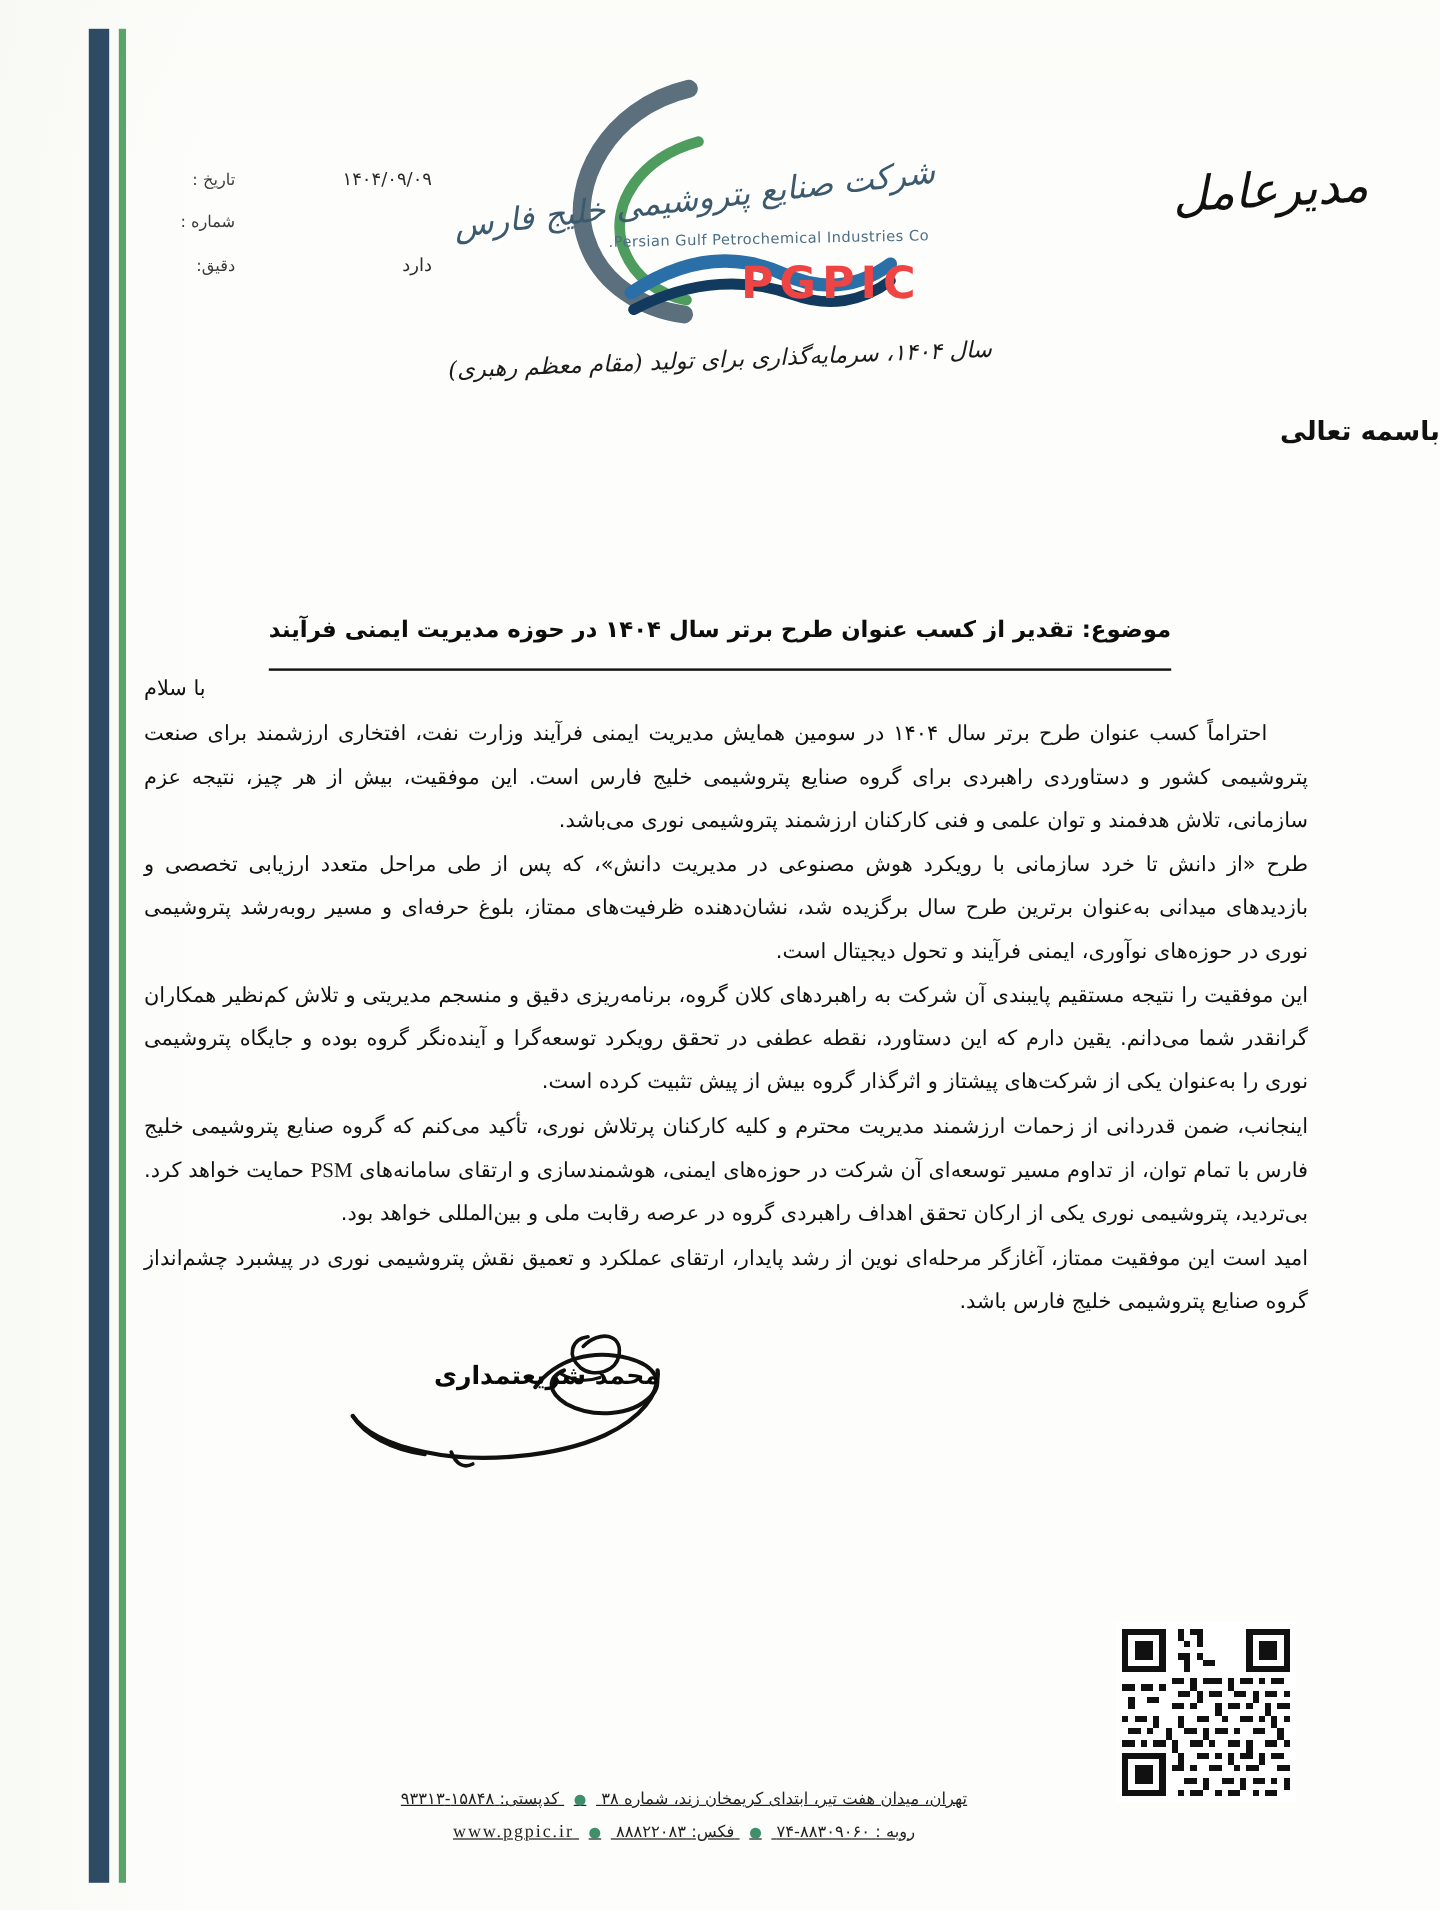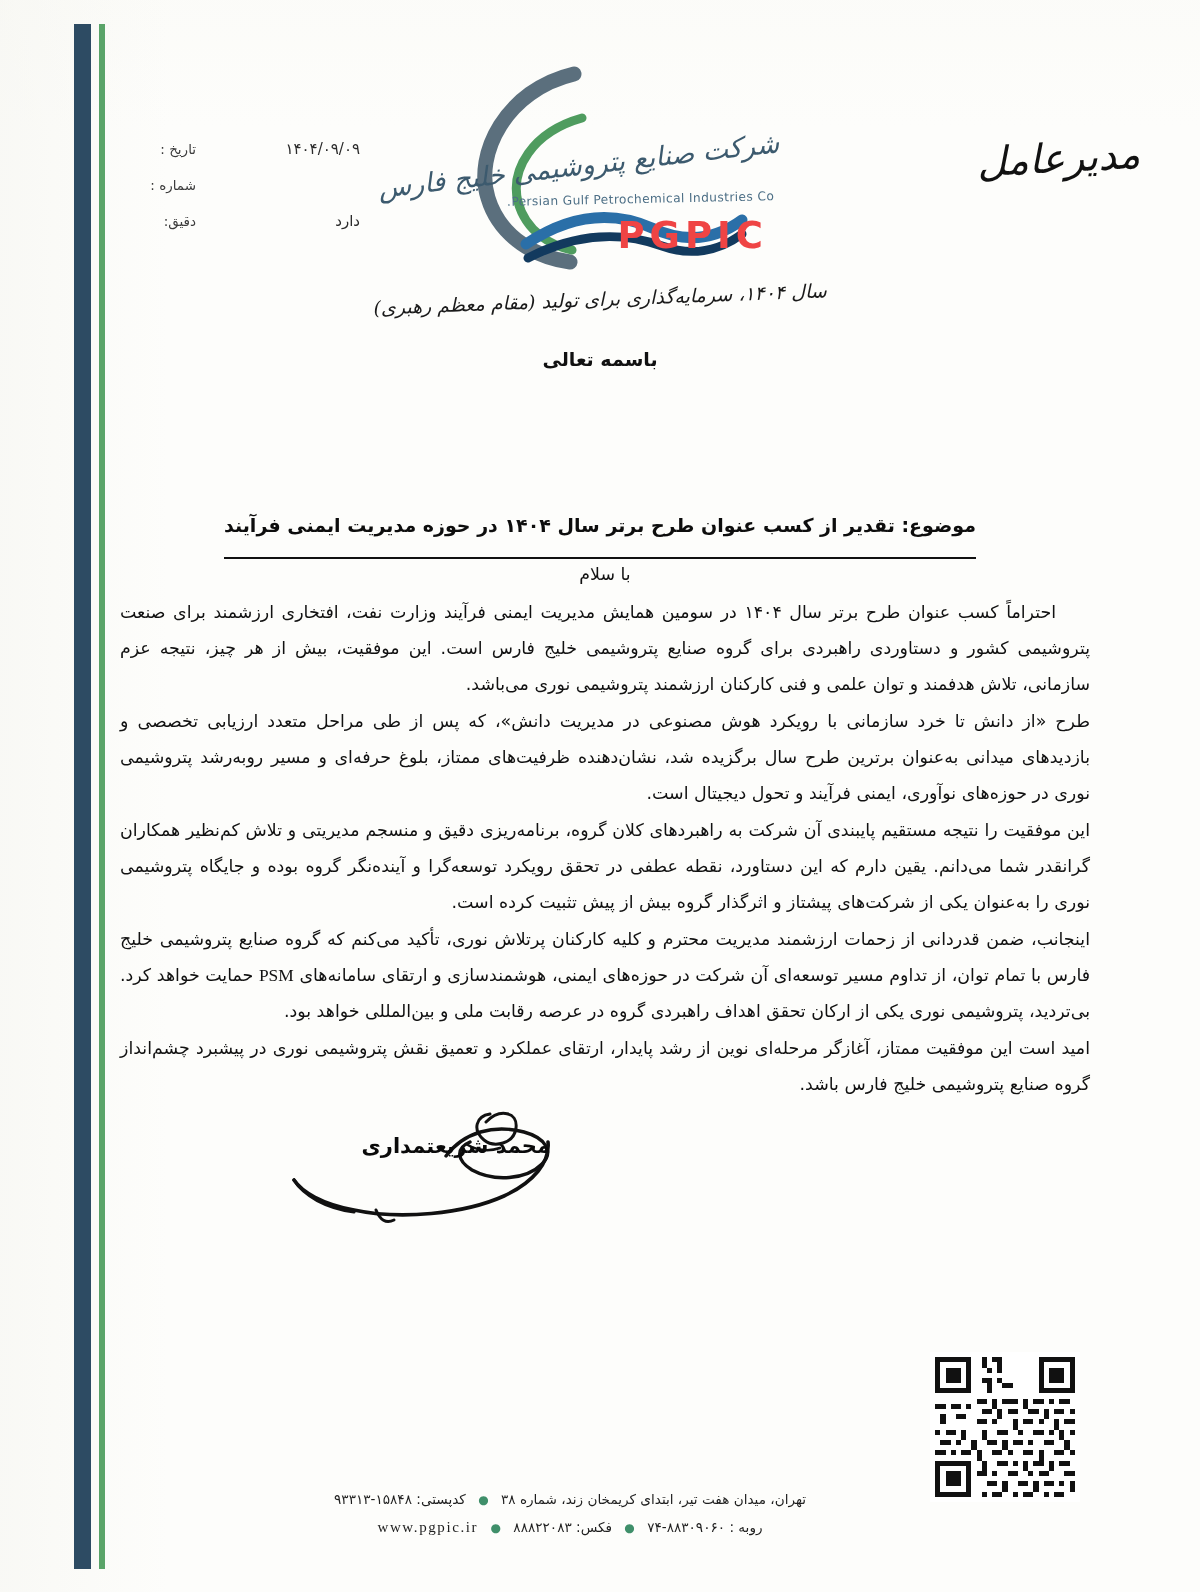--- a/index.html
+++ b/index.html
@@ -144,22 +144,22 @@
     font-family: "DejaVu Serif", serif;
     font-style: italic;
     color: #1a1a1a;
     letter-spacing: -.5px;
     transform: rotate(-2.2deg);
   }
   #basmala {
     position: absolute;
     left: 0; right: 0;
     top: 348px;
-    text-align: center;
-    font-size: 19px;
+    text-align: right;
+    font-size: 22px;
     font-weight: bold;
     color: #111;
   }
 
   
   #addressee {
     position: absolute;
     right: 110px;
     top: 392px;
     text-align: right;
@@ -193,21 +193,21 @@
     left: 120px;
     top: 556px;
     text-align: justify;
     direction: rtl;
     font-size: 17.4px;
     line-height: 2.07;
     color: #111;
     font-family: "DejaVu Sans", "Liberation Sans", sans-serif;
   }
   #body p { margin: 0 0 1px 0; }
-  #body p.greet { text-align: center; margin-bottom: 2px; }
+  #body p.greet { text-align: left; margin-bottom: 2px; }
   #body p.indent { text-indent: 34px; }
   #body p.last { text-align: justify; }
   .latin { font-family: "Liberation Serif", serif; }
 
   
   #signature-block {
     position: absolute;
     right: 650px;
     top: 1098px;
     width: 330px;
@@ -248,20 +248,21 @@
     top: 1486px;
     text-align: center;
     direction: rtl;
     color: #1e1e1e;
   }
   .footer-line {
     font-size: 13.6px;
     line-height: 1.95;
     letter-spacing: .2px;
     white-space: nowrap;
+    text-decoration: underline;
   }
   .dot-sep { color: #3f8f6a; padding: 0 8px; font-size: 12px; }
   .url { font-family: "Liberation Serif", serif; letter-spacing: 1.6px; font-size: 15px; }
 </style>
 </head>
 <body>
 
 <div id="page">
   <div id="paper-tint"></div>
 

